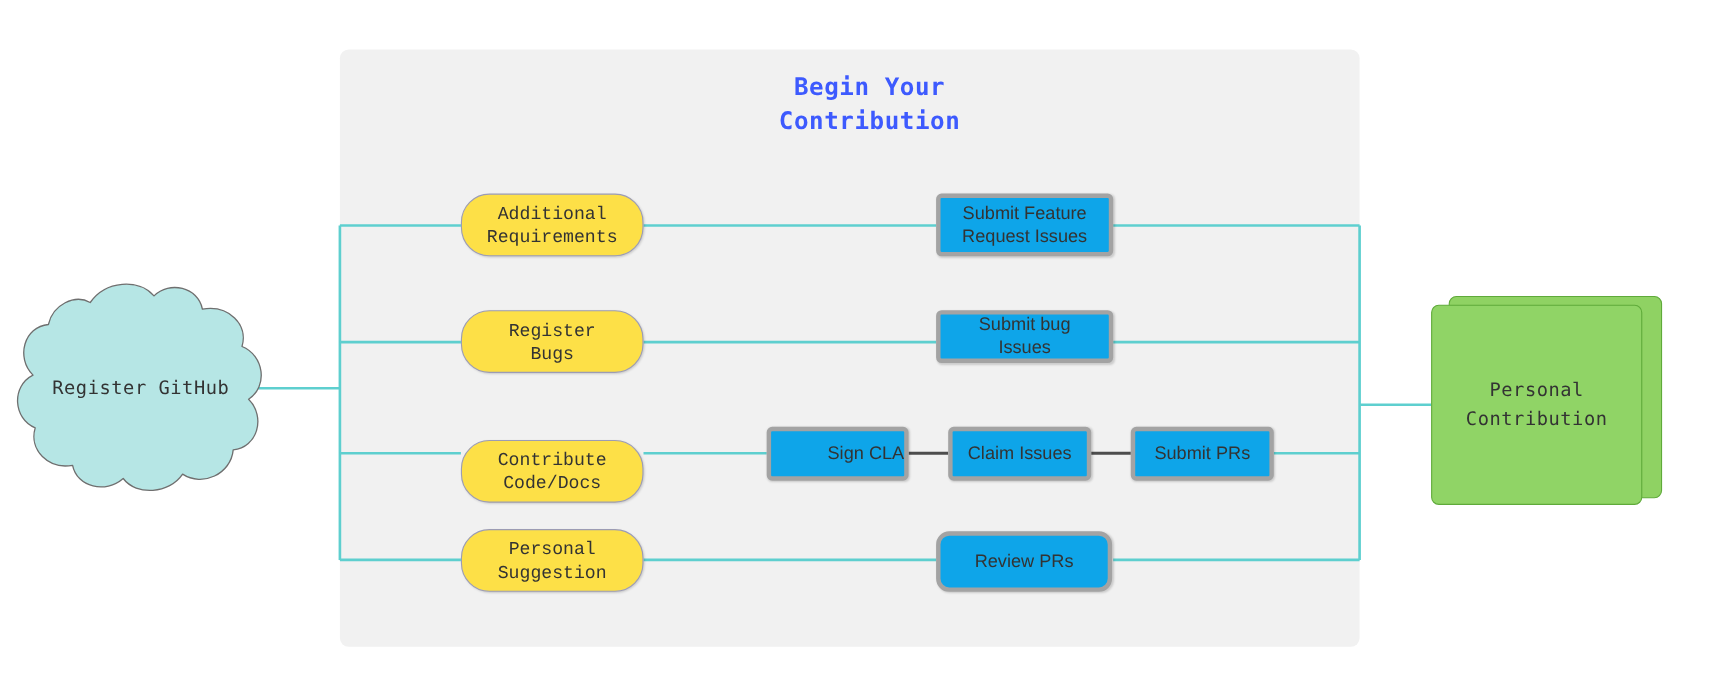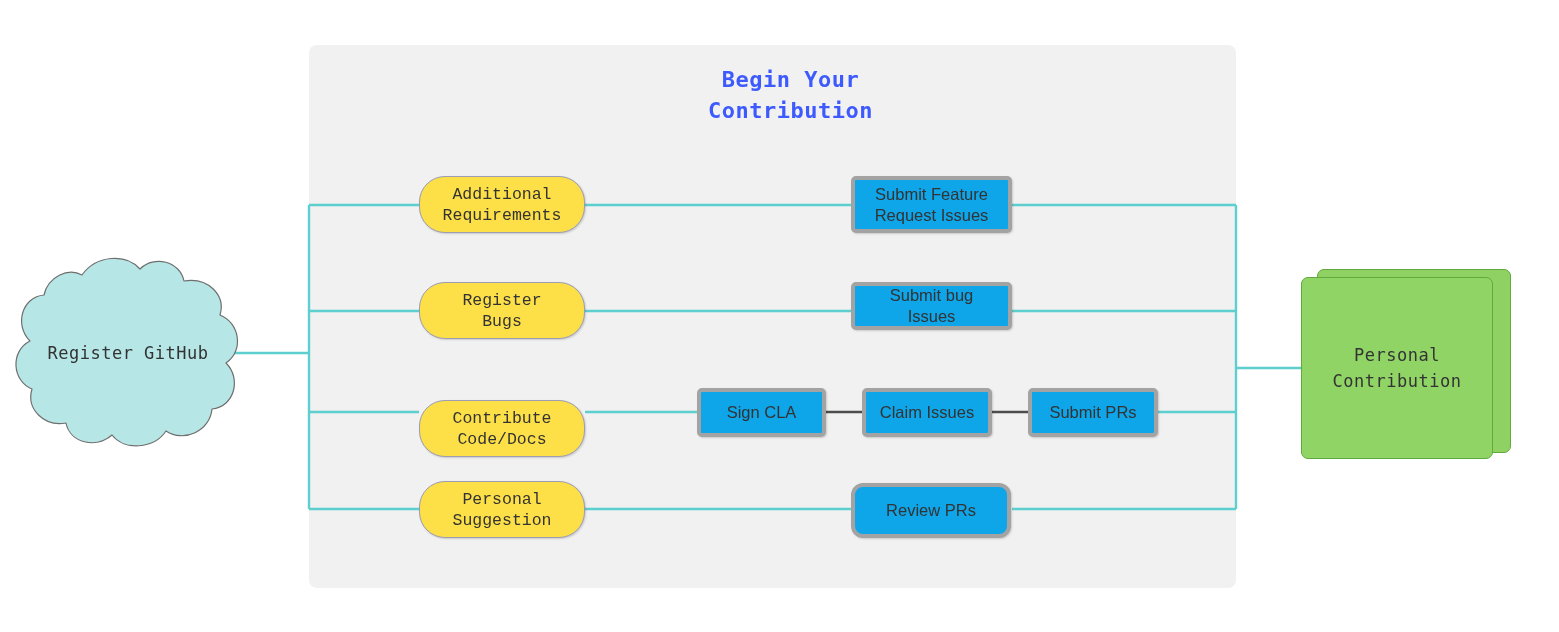--- a/index.html
+++ b/index.html
@@ -211,21 +211,21 @@
   </div>
   <div class="node cream" style="left:851px; top:282px; width:161px; height:48px;">
     <span>Submit bug
 Issues</span>
   </div>
 
   <div class="node purple" style="left:419px; top:400px; width:166px; height:57px;">
     <span>Contribute
 Code/Docs</span>
   </div>
-  <div class="node cream" style="left:697px; top:388px; width:129px; height:49px;">
+  <div class="node cream" style="left:697px; top:388px; width:129px; height:49px;justify-content:flex-end;">
     <span>Sign CLA</span>
   </div>
   <div class="node cream" style="left:862px; top:388px; width:130px; height:49px;align-items:center;">
     <span>Claim Issues</span>
   </div>
   <div class="node cream" style="left:1028px; top:388px; width:130px; height:49px;">
     <span>Submit PRs</span>
   </div>
 
   <div class="node purple" style="left:419px; top:481px; width:166px; height:57px;">

